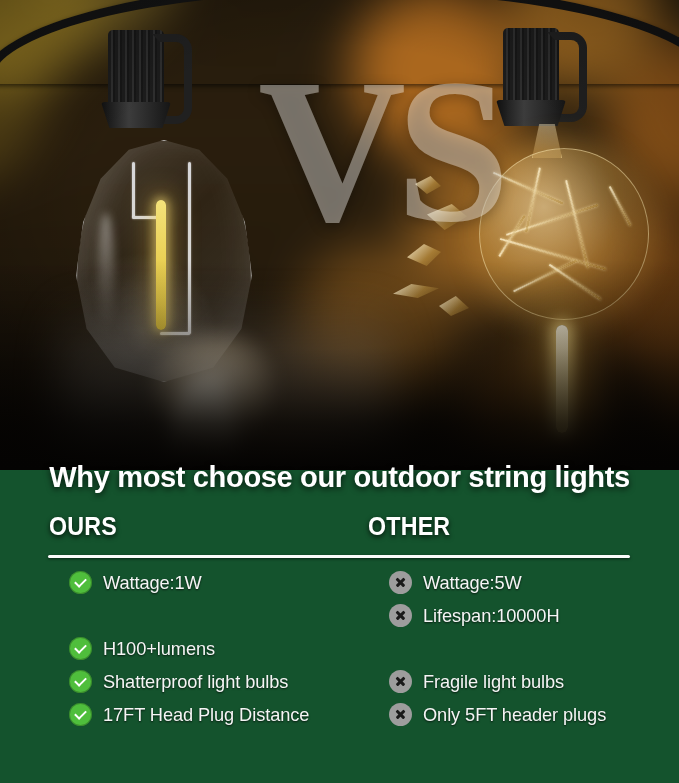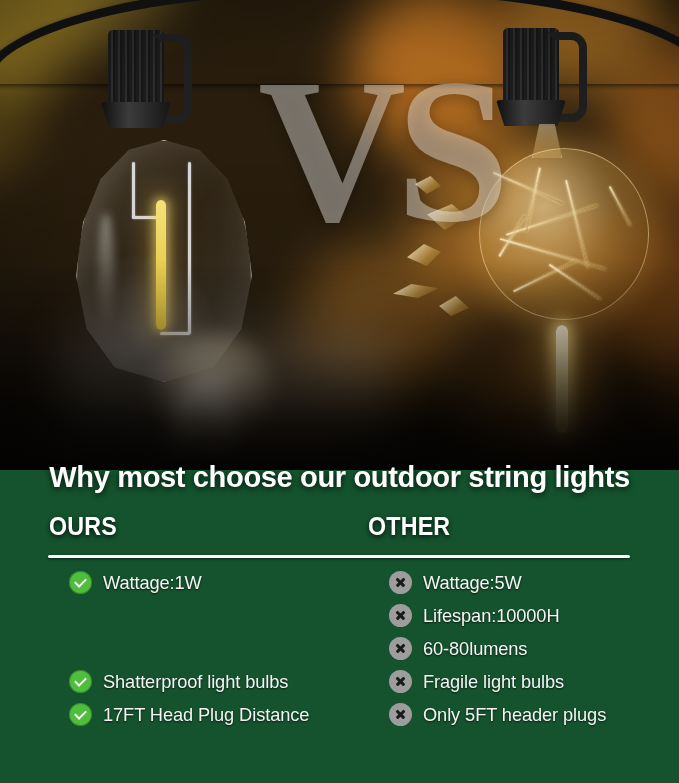--- a/index.html
+++ b/index.html
@@ -338,23 +338,23 @@
       </div>
 
       <div class="row">
         <div class="cell other">
           <span class="ico cross"></span>
           <span class="txt">Lifespan:10000H</span>
         </div>
       </div>
 
       <div class="row">
-        <div class="cell other">
-          <span class="ico cross"></span>
-          <span class="txt">60-80lumens</span>
+        <div class="cell ours">
+          <span class="ico check"></span>
+          <span class="txt">H100+lumens</span>
         </div>
       </div>
 
       <div class="row">
         <div class="cell other">
           <span class="ico cross"></span>
           <span class="txt">Fragile light bulbs</span>
         </div>
         <div class="cell ours">
           <span class="ico check"></span>

